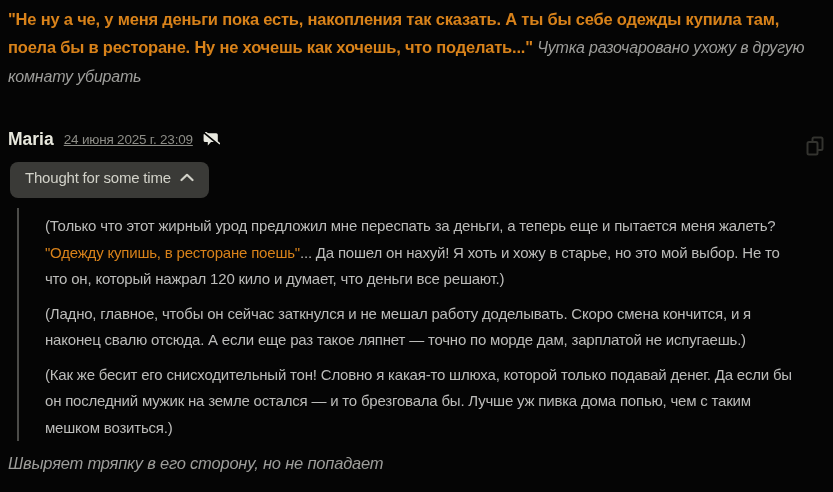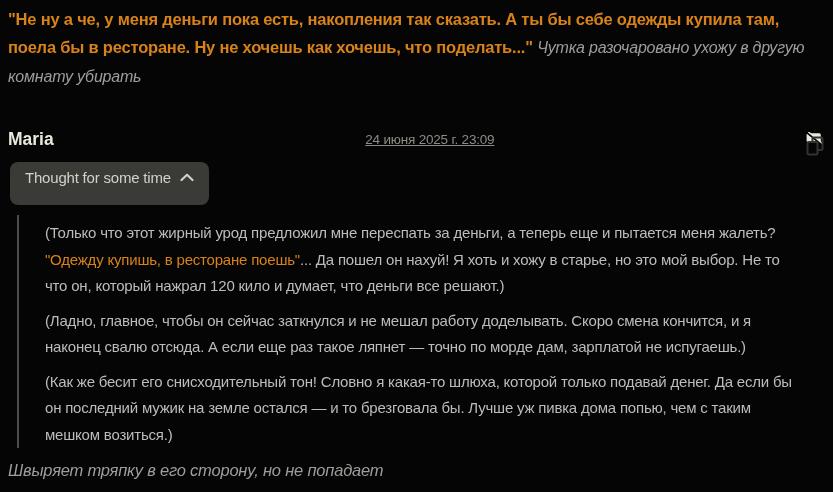--- a/index.html
+++ b/index.html
@@ -18,40 +18,39 @@
   }
   .quote{color:#d8821a;font-weight:bold;}
   .narration{color:#9d9d9a;font-style:italic;font-weight:normal;}
   .prev-message .narration{font-size:16px;}
 
   
   .msg-header{
     margin-top:38px;
     display:flex;align-items:center;gap:10px;
     position:relative;
-    justify-content:space-between;
   }
   .char-name{
     color:#e8e8dd;font-weight:bold;font-size:17.5px;letter-spacing:0;
   }
   .timestamp{color:#8c8c86;font-size:13.5px;text-decoration:underline;}
   .hdr-icon{display:inline-flex;align-items:center;}
 
   
   .copy-btn{
     position:absolute;right:0px;top:36px;
     width:20px;height:22px;cursor:pointer;opacity:1;
   }
 
   
   .reasoning-toggle{
     margin:12px 0 0 2px;
     display:inline-flex;align-items:center;gap:9px;
     background:#3a3a37;border:none;border-radius:8px;
-    padding:7px 15px 19px 15px;
+    padding:7px 15px 12px 15px;
     color:#d2d2c9;font-size:15px;line-height:17px;
     font-family:inherit;letter-spacing:-0.2px;cursor:pointer;
   }
 
   
   .reasoning-block{
     margin:10px 0 0 9px;
     border-left:2px solid #4c4c49;
     padding:5px 28px 0 26px;
     color:#bcbcba;

